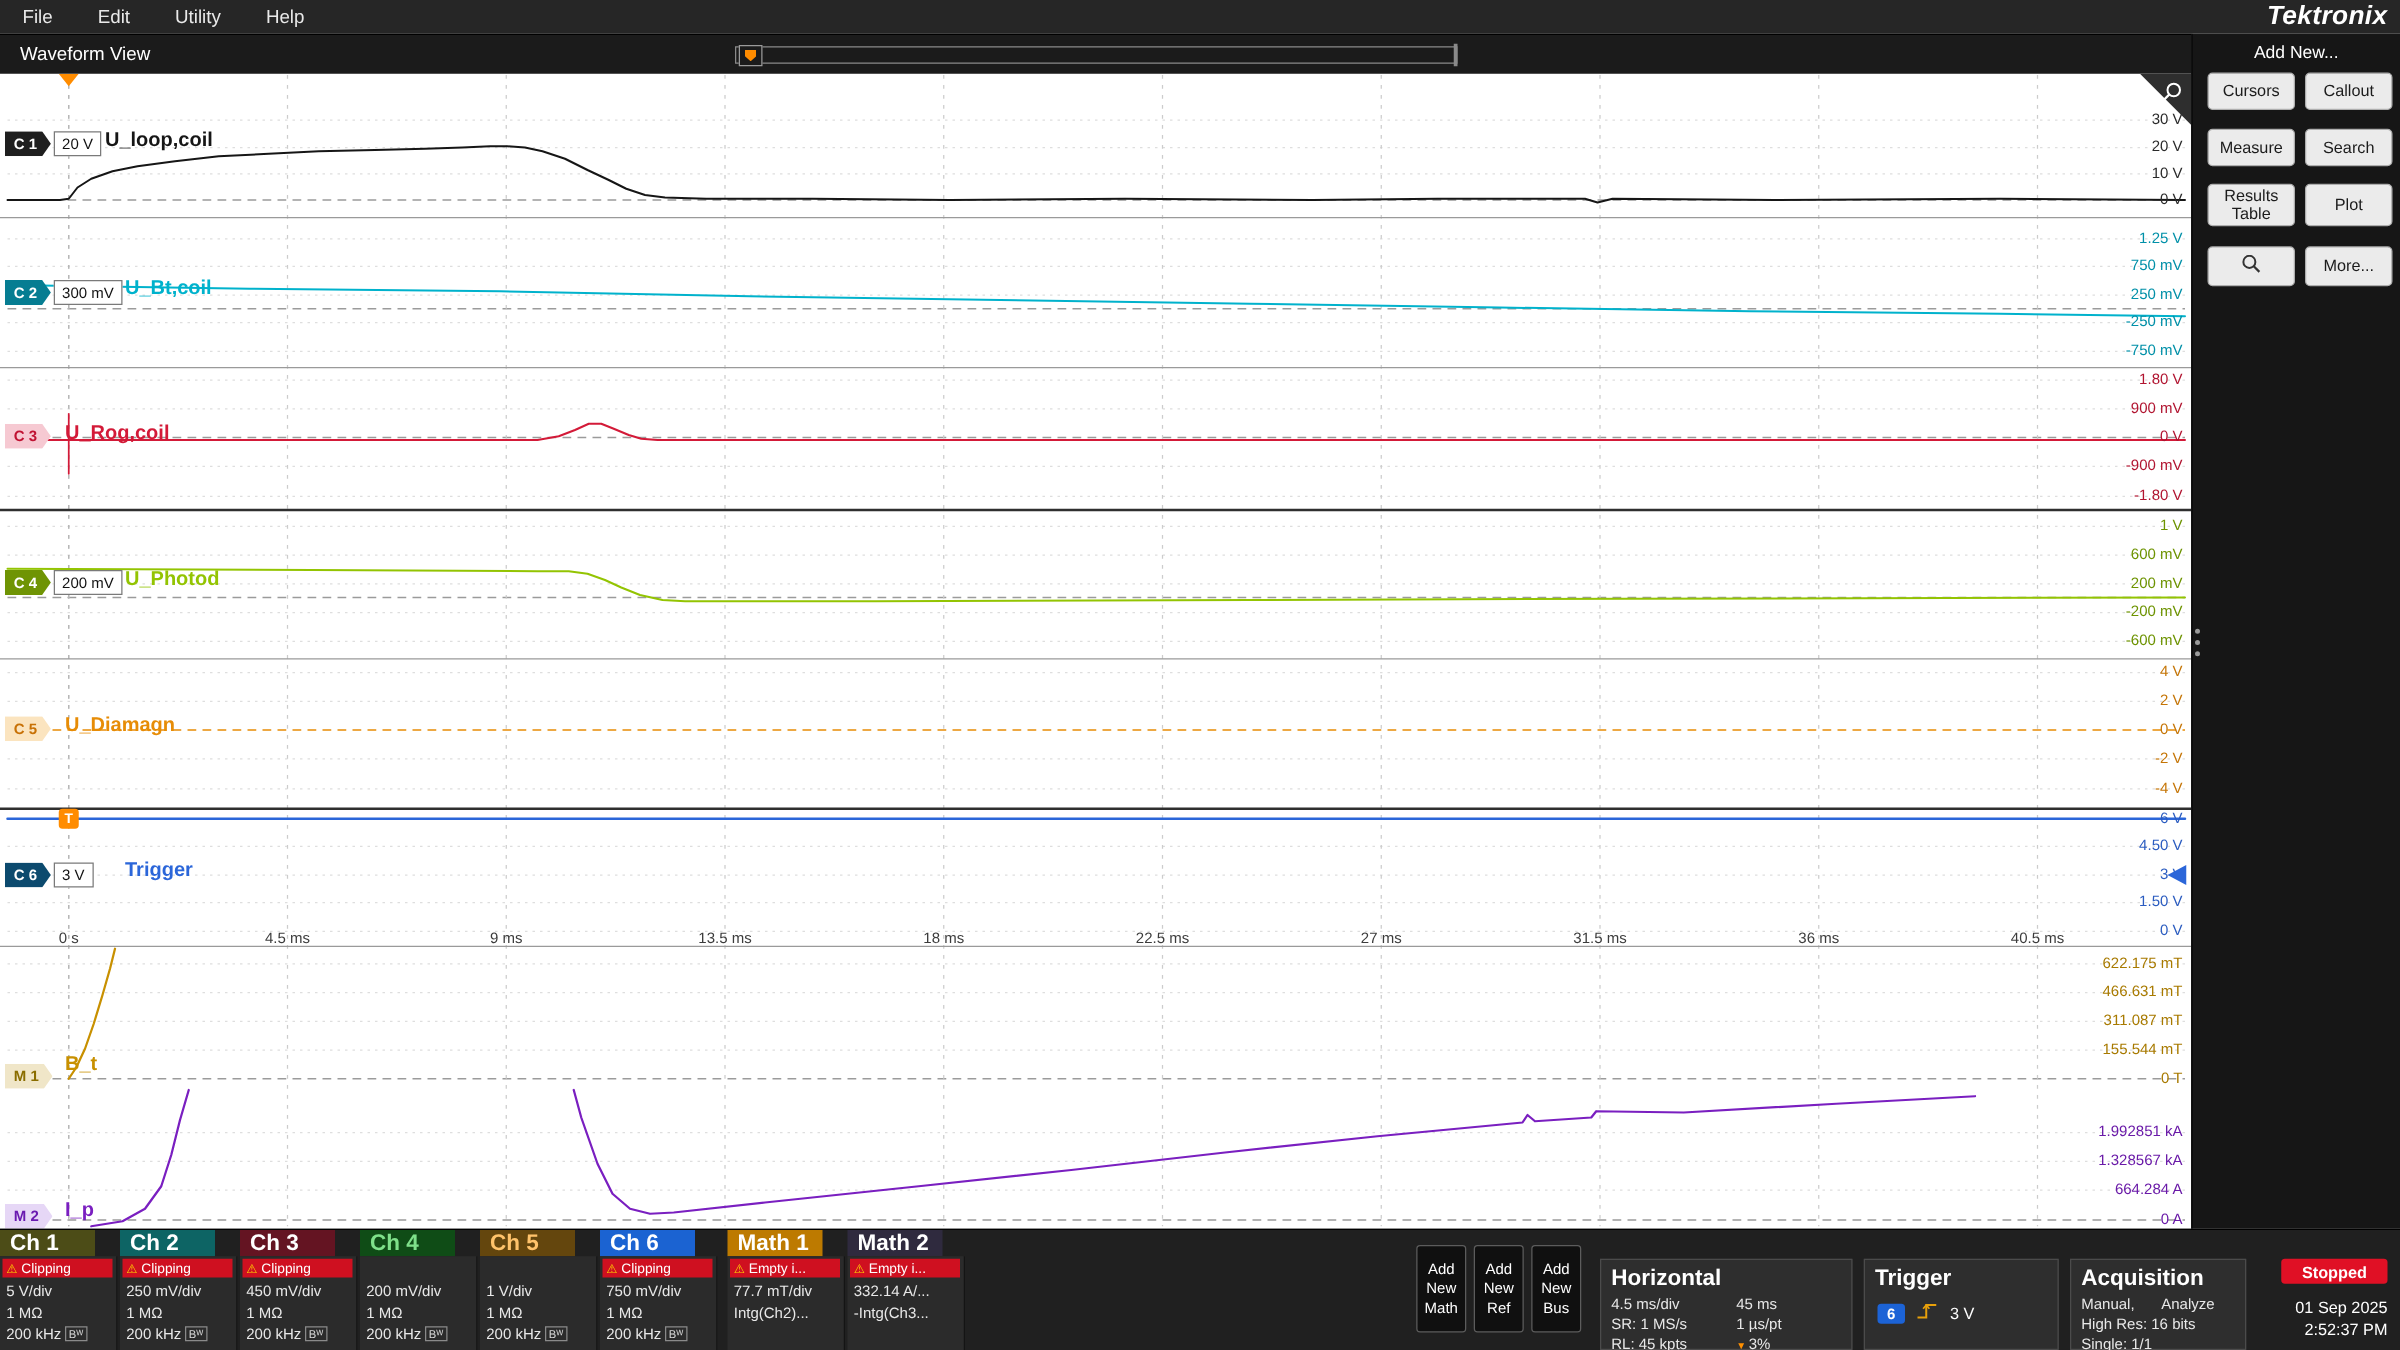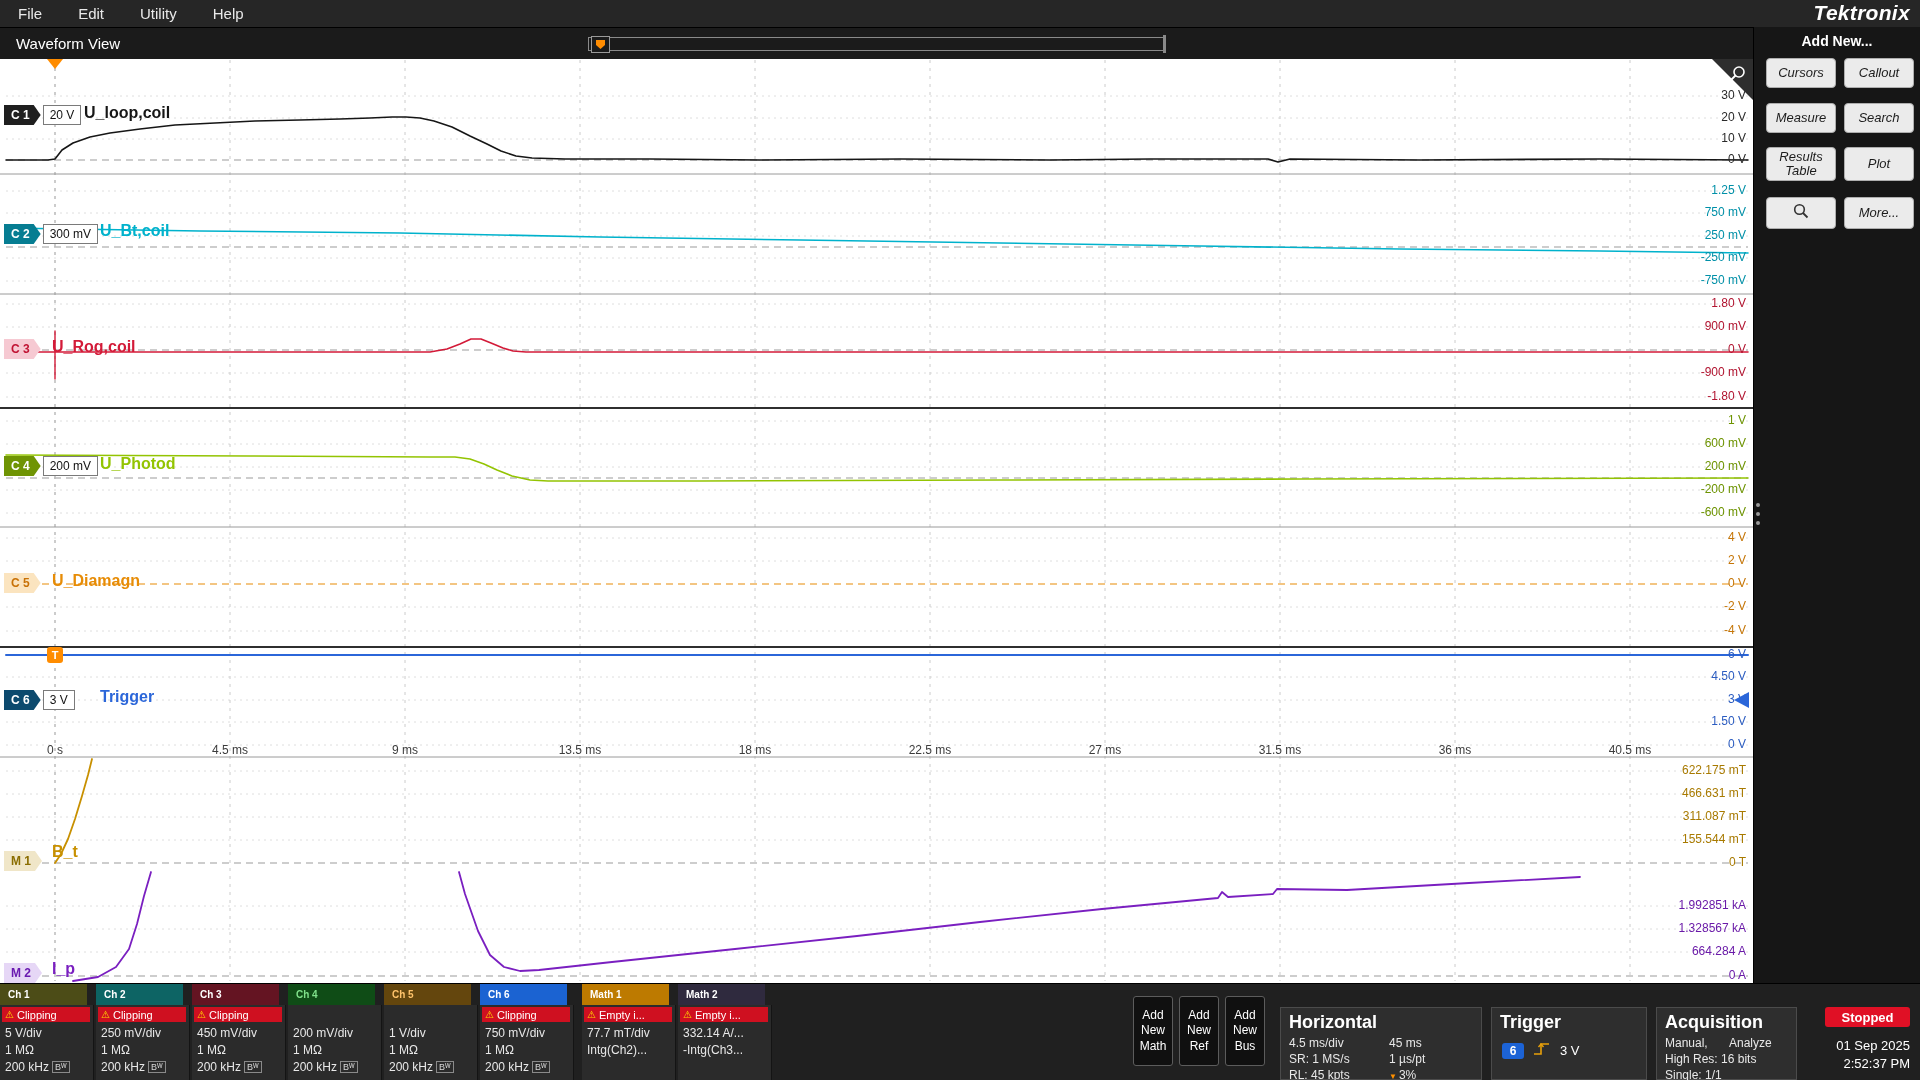--- a/index.html
+++ b/index.html
@@ -14,43 +14,43 @@
 
   
   .titlebar{position:absolute;left:0;top:27px;width:1753px;height:32px;background:#1b1b1b;border-top:1px solid #000;box-sizing:border-box;color:#fff;font-size:15px;display:flex;align-items:center;padding-left:16px;z-index:25;}
   .pos-indicator{position:absolute;left:588px;top:9px;width:578px;height:14px;border:1px solid #8a8a8a;box-sizing:border-box;}
   .pos-indicator::after{content:"";position:absolute;right:-1px;top:-3px;width:3px;height:18px;background:#8a8a8a;}
   .pos-marker{position:absolute;left:2px;top:-2px;width:17px;height:15px;border:1px solid #9a9a9a;background:#1b1b1b;display:flex;align-items:center;justify-content:center;}
   .pos-t{width:9px;height:9px;background:#ff8c00;clip-path:polygon(0 0,100% 0,100% 55%,50% 100%,0 55%);}
 
   
   .sidebar{position:absolute;left:1753px;top:27px;width:167px;height:956px;background:#161616;border-left:1px solid #000;box-sizing:border-box;z-index:25;}
-  .sb-title{position:absolute;left:0;top:6px;width:100%;text-align:center;color:#fff;font-size:14px;font-weight:bold;}
-  .sb-btn{position:absolute;width:70px;height:30px;background:#ebebeb;border:1px solid #aeaeae;border-radius:4px;color:#1c1c1c;font-size:13px;display:flex;align-items:center;justify-content:center;text-align:center;line-height:1.1;cursor:pointer;box-sizing:border-box;font-style:italic;}
+  .sb-title{position:absolute;left:0;top:6px;width:100%;text-align:center;color:#fff;font-size:14px;font-weight:normal;}
+  .sb-btn{position:absolute;width:70px;height:30px;background:#ebebeb;border:1px solid #aeaeae;border-radius:4px;color:#1c1c1c;font-size:13px;display:flex;align-items:center;justify-content:center;text-align:center;line-height:1.1;cursor:pointer;box-sizing:border-box;}
   .drag-handle{position:absolute;left:1755px;top:498px;width:6px;height:40px;z-index:40;}
   .drag-handle i{display:block;width:4px;height:4px;border-radius:50%;background:#9a9a9a;margin:5px auto;}
 
   
   #plot{position:absolute;left:0;top:59px;width:1753px;height:924px;background:#ffffff;overflow:hidden;z-index:5;}
   #wave-svg{position:absolute;left:0;top:0;}
   .tick{position:absolute;left:1576px;width:170px;text-align:right;font-size:12px;z-index:6;}
   .tlabel{position:absolute;top:684px;transform:translateX(-50%);font-size:12px;color:#3c3c3c;z-index:6;}
   .trace-label{position:absolute;font-size:16px;font-weight:600;z-index:7;}
   .ch-badge{position:absolute;display:flex;align-items:center;z-index:8;}
   .tag{height:20px;display:flex;align-items:center;padding:0 11px 0 7px;font-size:12px;font-weight:bold;clip-path:polygon(0 0,calc(100% - 7px) 0,100% 50%,calc(100% - 7px) 100%,0 100%);cursor:pointer;}
   .scalebox{height:18px;border:1px solid #7a7a7a;background:#fff;color:#111;font-size:12px;display:flex;align-items:center;padding:0 6px;margin-left:2px;cursor:pointer;}
   .t-mark{position:absolute;left:47px;top:588px;width:16px;height:16px;background:#ff8c00;border-radius:3px;color:#fff;font-size:11px;font-weight:bold;display:flex;align-items:center;justify-content:center;z-index:9;cursor:pointer;}
   .trig-top{position:absolute;left:47px;top:0;width:0;height:0;border-left:8px solid transparent;border-right:8px solid transparent;border-top:10px solid #ff8c00;z-index:9;}
   .trig-arrow{position:absolute;left:1734px;top:633px;width:0;height:0;border-top:8px solid transparent;border-bottom:8px solid transparent;border-right:15px solid #2b66d9;z-index:9;cursor:pointer;}
   .zoom-corner{position:absolute;left:1712px;top:0;z-index:10;cursor:pointer;}
 
   
   .bottombar{position:absolute;left:0;top:983px;width:1920px;height:97px;background:#202020;border-top:1px solid #000;box-sizing:border-box;z-index:30;}
   .ch-col{position:absolute;top:0;width:94px;height:97px;cursor:pointer;}
-  .ch-tab{position:absolute;left:0;top:0;width:87px;height:21px;font-size:10px;font-weight:bold;line-height:21px;padding-left:8px;box-sizing:border-box;}
+  .ch-tab{position:absolute;left:0;top:0;width:76px;height:21px;font-size:18px;font-weight:bold;line-height:21px;padding-left:8px;box-sizing:border-box;}
   .ch-body{position:absolute;left:0;top:21px;width:94px;height:76px;background:#2b2b2b;border-right:1px solid #141414;box-sizing:border-box;}
   .warn{position:absolute;left:2px;top:2px;right:3px;height:15px;background:#cf1020;color:#fff;font-size:11px;display:flex;align-items:center;padding-left:3px;}
   .warn .tri{color:#ffd200;font-size:10px;margin-right:3px;}
   .ch-rows{position:absolute;left:5px;top:20px;right:2px;color:#e8e8e8;font-size:12px;line-height:17px;white-space:nowrap;overflow:hidden;}
   .bw{display:inline-block;border:1px solid #8a8a8a;color:#d8d8d8;font-size:9px;line-height:10px;padding:0 2px;margin-left:3px;vertical-align:1px;}
   .add-btn{position:absolute;top:12px;width:40px;height:70px;background:#101010;border:1px solid #5c5c5c;border-radius:3px;color:#fff;font-size:12px;line-height:1.3;display:flex;align-items:center;justify-content:center;text-align:center;cursor:pointer;box-sizing:border-box;}
   .panel{position:absolute;top:23px;height:73px;background:#2e2e2e;border:1px solid #4b4b4b;box-sizing:border-box;color:#e8e8e8;cursor:pointer;}
   .panel .p-title{font-size:18px;font-weight:bold;color:#fff;padding:4px 0 2px 8px;}
   .panel .p-row{position:relative;font-size:12px;line-height:16px;padding-left:8px;}
   .p-col2{position:absolute;left:108px;top:0;}

